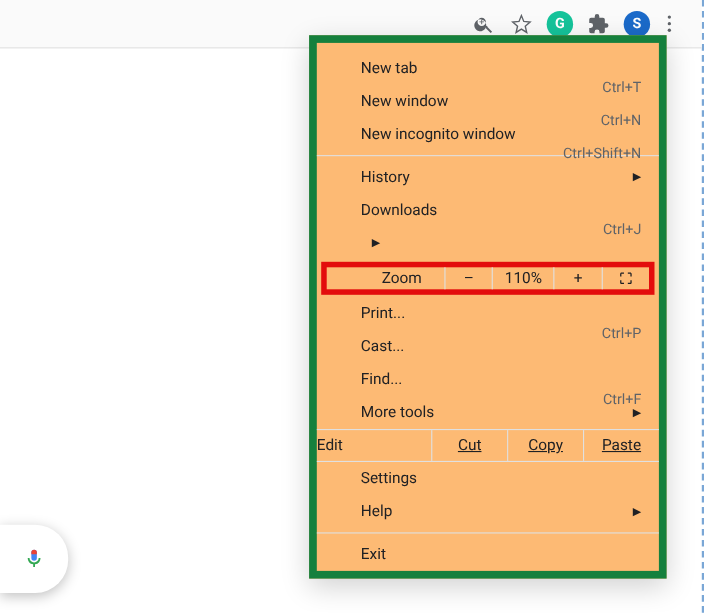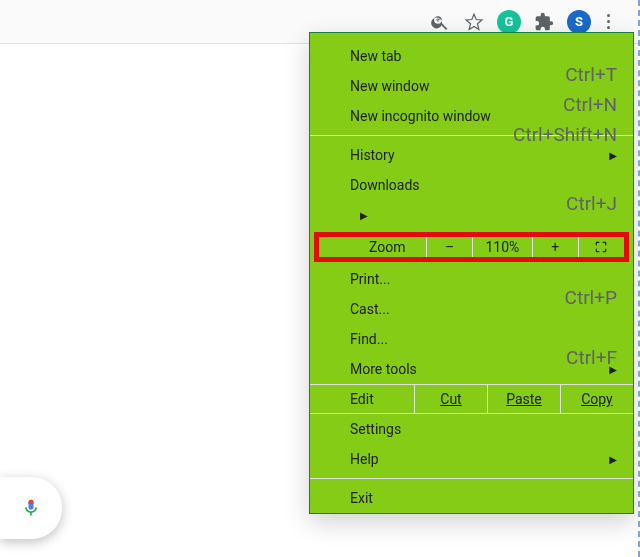--- a/index.html
+++ b/index.html
@@ -39,37 +39,37 @@
   .g-green { background: #15c39a; }
   .s-blue  { background: #1b6ac9; }
   .dots {
     display: flex; flex-direction: column; gap: 3px;
     padding: 4px;
   }
   .dots span { width: 3px; height: 3px; border-radius: 50%; background: #5f6368; }
   .menu {
     position: absolute;
     top: 32px;
-    right: 4px;
+    right: 32px;
     width: 325px;
-    background: #84cc16;
-    border: 1px solid #15803d;
+    background: #fdba74;
+    border: 7px solid #15803d;
     box-shadow: 0 8px 24px rgba(0,0,0,0.18);
     padding-top: 8px;
   }
   .mi {
     display: flex;
     align-items: center;
     justify-content: space-between;
     height: 30px;
     padding: 0 16px 0 40px;
     cursor: default;
   }
   .mi .lab { flex: 1; }
-  .mi .sc  { color: #5f6368; font-size: 19px; margin-top: 36px; }
+  .mi .sc  { color: #5f6368; font-size: 13px; margin-top: 36px; }
   .mi .arrow { color: #202124; font-size: 10px; margin-left: 10px; }
   .sep { height: 1px; background: #e0e0e0; margin: 4px 0; }
   .zoom-row {
     display: flex;
     align-items: center;
     height: 30px;
     border: 5px solid #e30c0c;
     margin: 2px 4px;
   }
   .zoom-row .zlab { padding-left: 50px; width: 108px; border-right: 1px solid #e0e0e0; height: 100%; display:flex; align-items:center; }
@@ -83,21 +83,21 @@
   }
   .zbtn:last-child { border-right: none; }
   .zval { flex: 1.3; text-align: center; }
   .edit-row {
     display: flex;
     align-items: center;
     height: 30px;
     border-top: 1px solid #e0e0e0;
     border-bottom: 1px solid #e0e0e0;
   }
-  .edit-row .lab { padding-left: 40px; width: 104px; }
+  .edit-row .lab { width: 104px; }
   .edit-cell {
     flex: 1;
     border-left: 1px solid #e0e0e0;
     height: 100%;
     display: flex; align-items: center; justify-content: center; text-decoration: underline;
   }
   .fs-icon svg { width: 14px; height: 14px; fill: none; stroke: #202124; stroke-width: 2; }
   .mic-fab {
     position: absolute;
     left: 0; bottom: 18px;
@@ -188,22 +188,22 @@
     <span class="sc">Ctrl+F</span>
   </div>
   <div class="mi">
     <span class="lab">More tools</span>
     <span class="arrow">▶</span>
   </div>
 
   <div class="edit-row">
     <span class="lab">Edit</span>
     <div class="edit-cell">Cut</div>
+    <div class="edit-cell">Copy</div>
     <div class="edit-cell">Paste</div>
-    <div class="edit-cell">Copy</div>
   </div>
 
   <div class="mi">
     <span class="lab">Settings</span>
   </div>
   <div class="mi">
     <span class="lab">Help</span>
     <span class="arrow">▶</span>
   </div>
   <div class="sep"></div>

